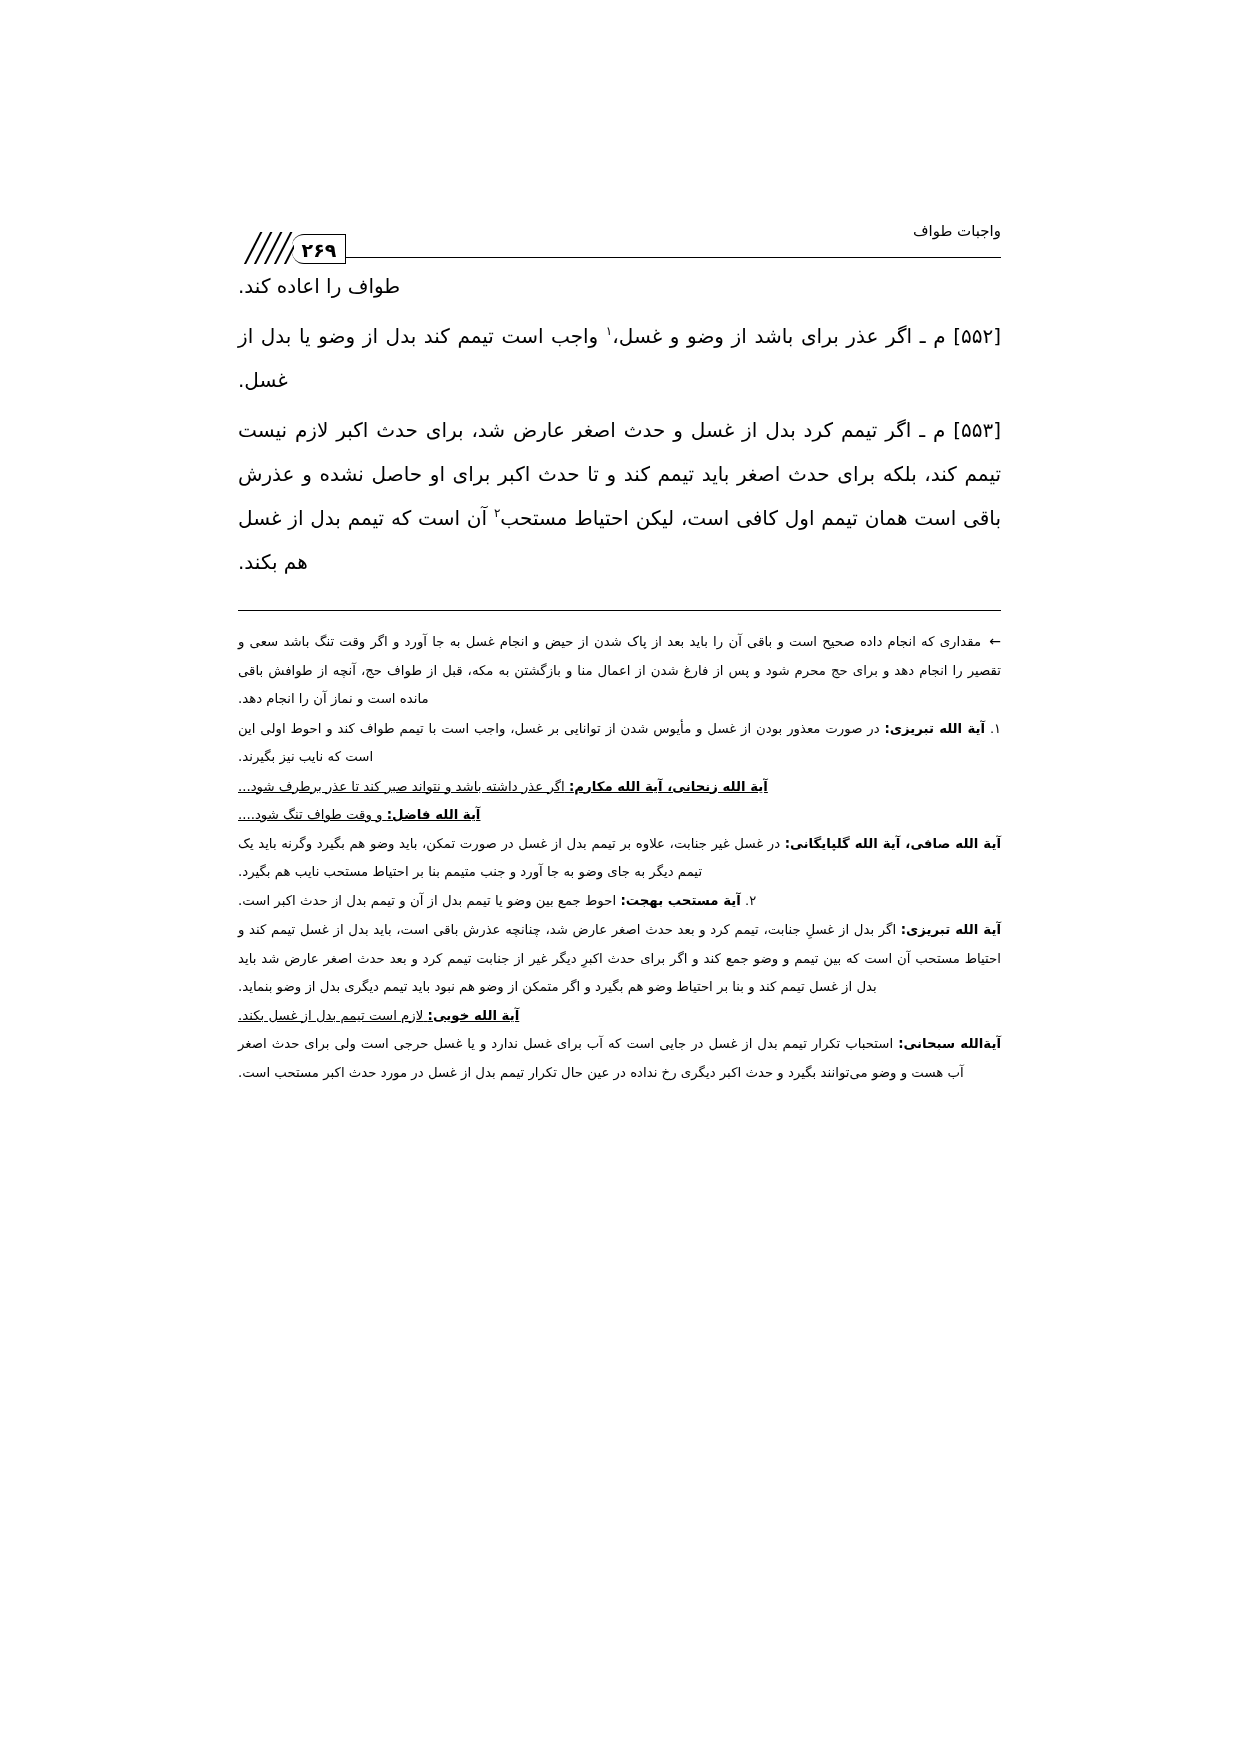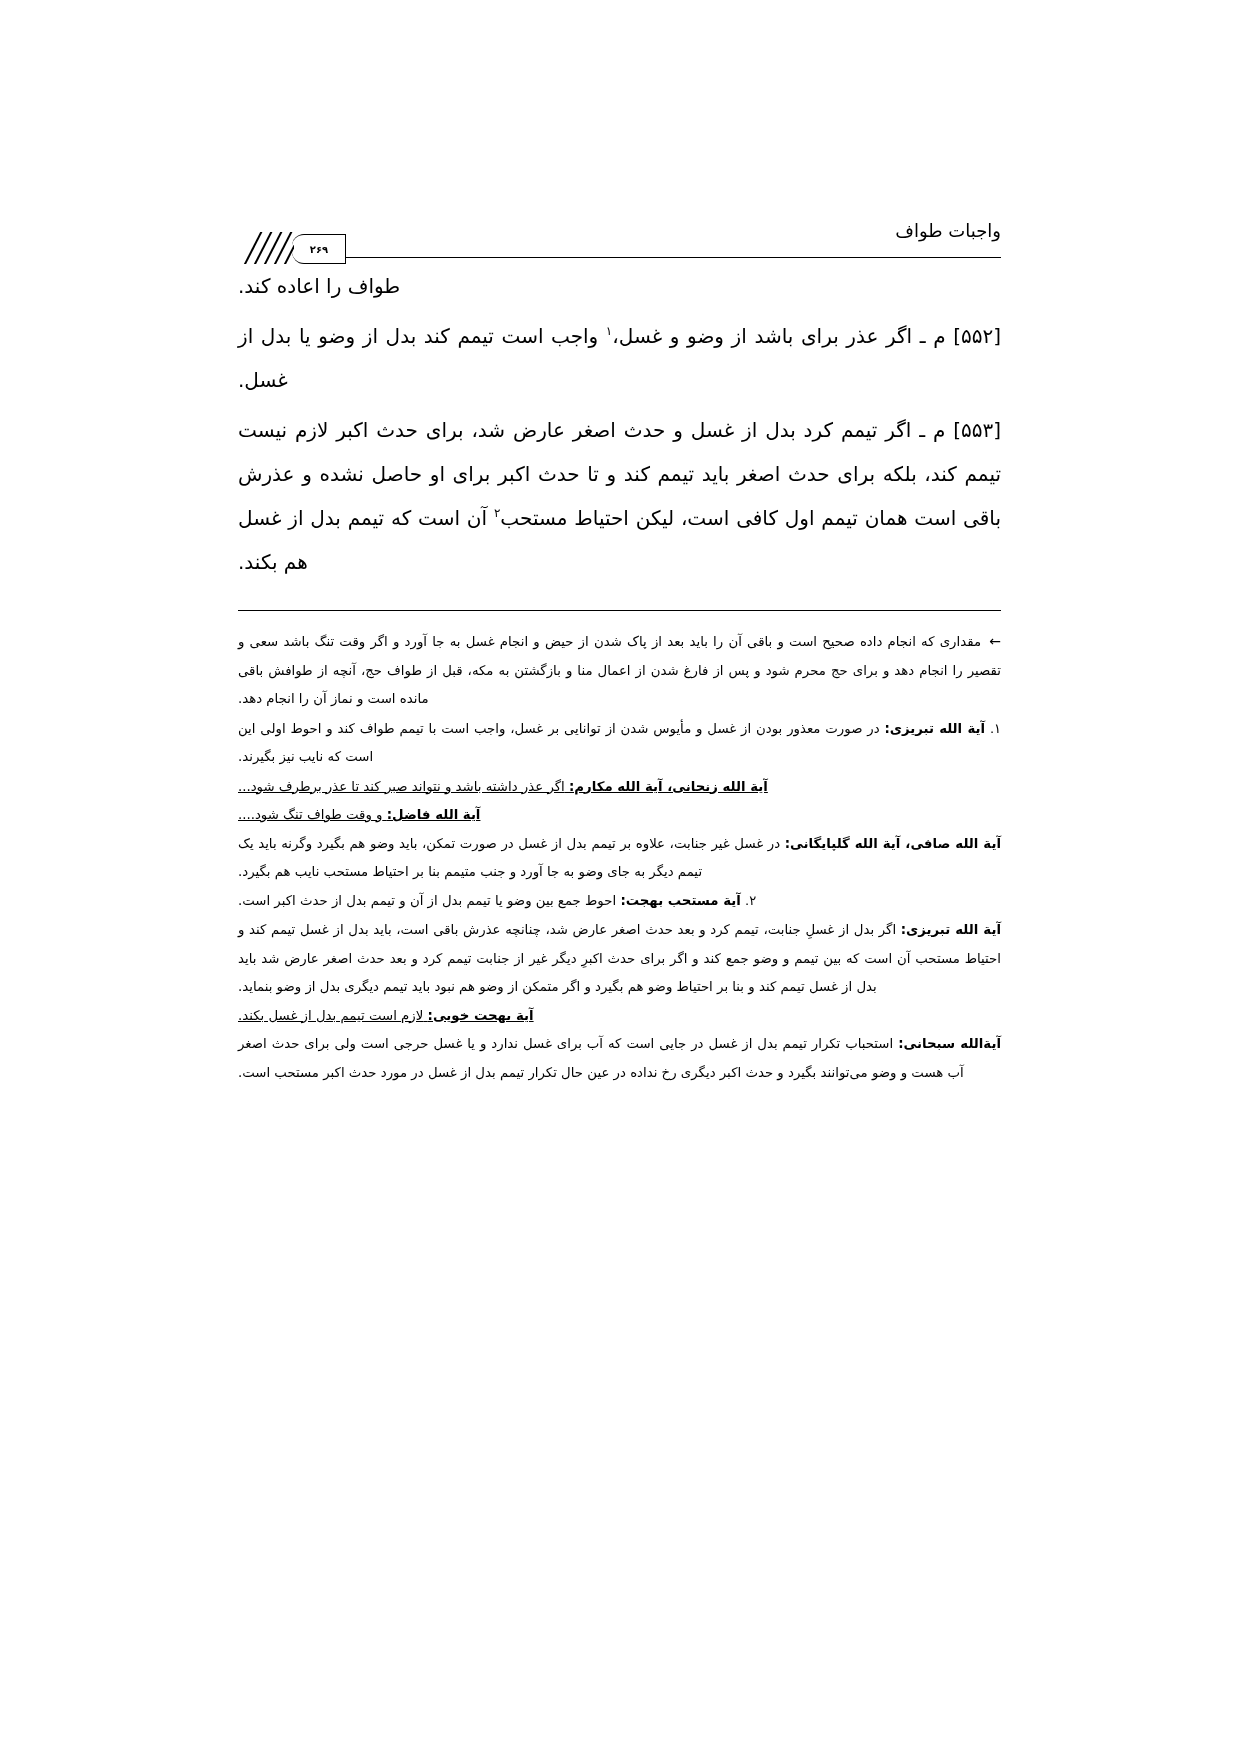--- a/index.html
+++ b/index.html
@@ -36,21 +36,21 @@
   
   .header {
     position: relative;
     height: 46px;
     direction: rtl;
   }
   .header-title {
     position: absolute;
     top: 4px;
     right: 0;
-    font-size: 18px;
+    font-size: 15px;
     line-height: 18px;
     letter-spacing: 0;
     white-space: nowrap;
   }
   .header-rule {
     position: absolute;
     bottom: 6px;
     right: 0;
     left: 108px;
     height: 0;
@@ -75,21 +75,21 @@
     border-top-left-radius: 12px;
     border-bottom-left-radius: 12px;
     box-sizing: border-box;
   }
   .folio-num {
     position: absolute;
     left: 58px;
     bottom: 4px;
     width: 46px;
     text-align: center;
-    font-size: 10px;
+    font-size: 19px;
     line-height: 20px;
     font-weight: 600;
   }
   .hatch {
     position: absolute;
     left: 0px;
     bottom: 0px;
     width: 56px;
     height: 32px;
     overflow: hidden;
@@ -247,21 +247,21 @@
       <p class="fn-item">
         <span class="fn-marker">۲.</span>
         <span class="fn-name">آیة مستحب بهجت:</span>
         <span>احوط جمع بین وضو یا تیمم بدل از آن و تیمم بدل از حدث اکبر است.</span>
       </p>
       <p class="fn-sub">
         <span class="fn-name">آیة الله تبریزی:</span>
         <span>اگر بدل از غسلِ جنابت، تیمم کرد و بعد حدث اصغر عارض شد، چنانچه عذرش باقی است، باید بدل از غسل تیمم کند و احتیاط مستحب آن است که بین تیمم و وضو جمع کند و اگر برای حدث اکبرِ دیگر غیر از جنابت تیمم کرد و بعد حدث اصغر عارض شد باید بدل از غسل تیمم کند و بنا بر احتیاط وضو هم بگیرد و اگر متمکن از وضو هم نبود باید تیمم دیگری بدل از وضو بنماید.</span>
       </p>
       <p class="fn-sub short">
-        <span class="fn-name">آیة بهجت خویی:</span>
+        <span class="fn-name">آیة الله خویی:</span>
         <span>لازم است تیمم بدل از غسل بکند.</span>
       </p>
       <p class="fn-sub">
         <span class="fn-name">آیةالله سبحانی:</span>
         <span>استحباب تکرار تیمم بدل از غسل در جایی است که آب برای غسل ندارد و یا غسل حرجی است ولی برای حدث اصغر آب هست و وضو می‌توانند بگیرد و حدث اکبر دیگری رخ نداده در عین حال تکرار تیمم بدل از غسل در مورد حدث اکبر مستحب است.</span>
       </p>
 
     </div>
   </div>
 </div>

